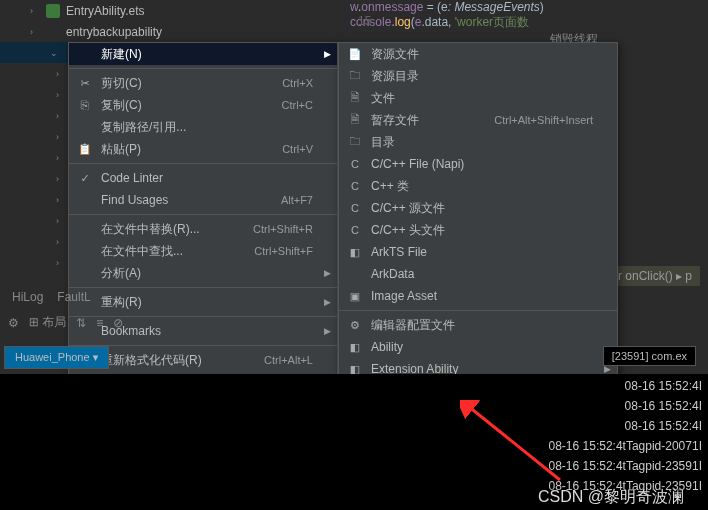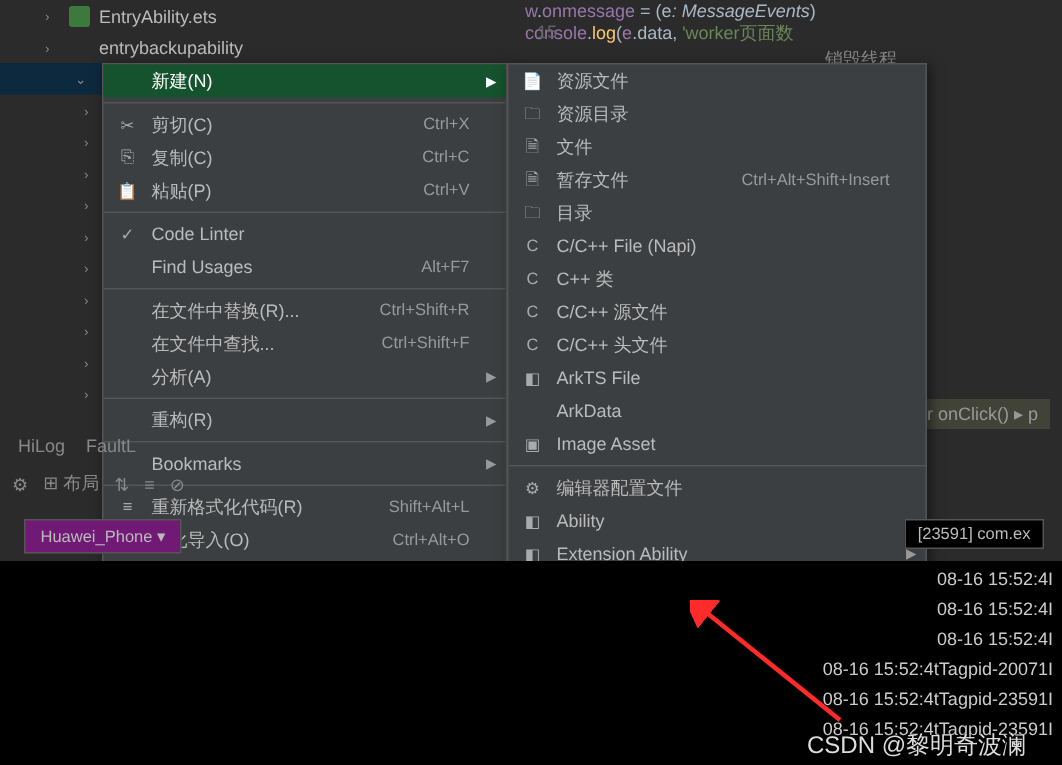--- a/index.html
+++ b/index.html
@@ -12,32 +12,32 @@
 .ficon{width:14px;height:14px;display:inline-block}
 .ets{background:#3c7a3c;border-radius:2px}
 .fold{color:#8a8a68}
 .code{position:absolute;left:300px;top:0;right:0;height:40px;color:#a9b7c6;font-family:Consolas,monospace;font-size:12px;padding:0 50px}
 .code .ln{color:#606366;position:absolute;left:8px}
 .code .fn{color:#ffc66d}
 .code .str{color:#6a8759}
 .code .ty{color:#a9b7c6;font-style:italic}
 .menu{position:absolute;background:#3c3f41;border:1px solid #555;box-shadow:2px 2px 8px rgba(0,0,0,.5)}
 .menu-item{display:flex;align-items:center;height:22px;padding:0 24px 0 8px;gap:8px;white-space:nowrap;color:#bbb;position:relative}
-.menu-item.hi{background:#14532d;color:#fff}
+.menu-item.hi{background:#0f172a;color:#fff}
 .menu-item .ic{width:16px;height:16px;display:flex;align-items:center;justify-content:center;color:#aaa;font-size:11px}
 .menu-item .lbl{flex:1}
 .menu-item .sc{color:#999;font-size:11px;padding-left:20px}
 .menu-item .arr{position:absolute;right:6px;font-size:9px;color:#999}
 .menu-item.hi .sc,.menu-item.hi .arr{color:#fff}
 .sep{height:1px;background:#555;margin:3px 0}
 .m1{left:68px;top:42px;width:270px}
 .m2{left:338px;top:42px;width:280px}
 .tabs{position:absolute;left:0;top:290px;display:flex;gap:14px;padding-left:12px;color:#888}
 .tab2{position:absolute;left:0;top:314px;display:flex;gap:10px;padding-left:8px;color:#888;align-items:center;font-size:11px}
-.sel2{position:absolute;left:16px;top:346px;padding:4px 10px;background:#701a75;border:1px solid #555;color:#bbb;font-size:11px}
+.sel2{position:absolute;left:4px;top:346px;padding:4px 10px;background:#0369a1;border:1px solid #555;color:#bbb;font-size:11px}
 .term{position:absolute;left:0;top:374px;right:0;bottom:0;background:#000;color:#ccc;font-family:Consolas,monospace;font-size:12px;padding:2px 6px;line-height:20px}
 .term .r{display:flex;justify-content:flex-end}
 .hint{position:absolute;right:8px;top:266px;background:#414339;color:#999;font-size:11px;padding:3px 8px}
 .tag{position:absolute;right:12px;top:346px;background:#000000;border:1px solid #555;padding:3px 8px;color:#bbb;font-size:11px}
 .wm{position:absolute;right:24px;bottom:2px;color:#ddd;font-size:16px;text-shadow:0 0 2px #000}
 .arrow{position:absolute;left:460px;top:400px;pointer-events:none}
 </style>
 </head>
 <body>
 
@@ -118,20 +118,24 @@
       <span class="ic">✂</span>
       <span class="lbl">剪切(C)</span>
       <span class="sc">Ctrl+X</span>
     </div>
     <div class="menu-item">
       <span class="ic">⎘</span>
       <span class="lbl">复制(C)</span>
       <span class="sc">Ctrl+C</span>
     </div>
     <div class="menu-item">
+      <span class="ic"></span>
+      <span class="lbl">复制路径/引用...</span>
+    </div>
+    <div class="menu-item">
       <span class="ic">📋</span>
       <span class="lbl">粘贴(P)</span>
       <span class="sc">Ctrl+V</span>
     </div>
     <div class="sep"></div>
     <div class="menu-item">
       <span class="ic">✓</span>
       <span class="lbl">Code Linter</span>
     </div>
     <div class="menu-item">
@@ -164,21 +168,21 @@
     <div class="sep"></div>
     <div class="menu-item">
       <span class="ic"></span>
       <span class="lbl">Bookmarks</span>
       <span class="arr">▶</span>
     </div>
     <div class="sep"></div>
     <div class="menu-item">
       <span class="ic">≡</span>
       <span class="lbl">重新格式化代码(R)</span>
-      <span class="sc">Shift+Alt+L</span>
+      <span class="sc">Ctrl+Alt+L</span>
     </div>
     <div class="menu-item">
       <span class="ic"></span>
       <span class="lbl">优化导入(O)</span>
       <span class="sc">Ctrl+Alt+O</span>
     </div>
     <div class="menu-item">
       <span class="ic"></span>
       <span class="lbl">删除(D)...</span>
       <span class="sc">Delete</span>

